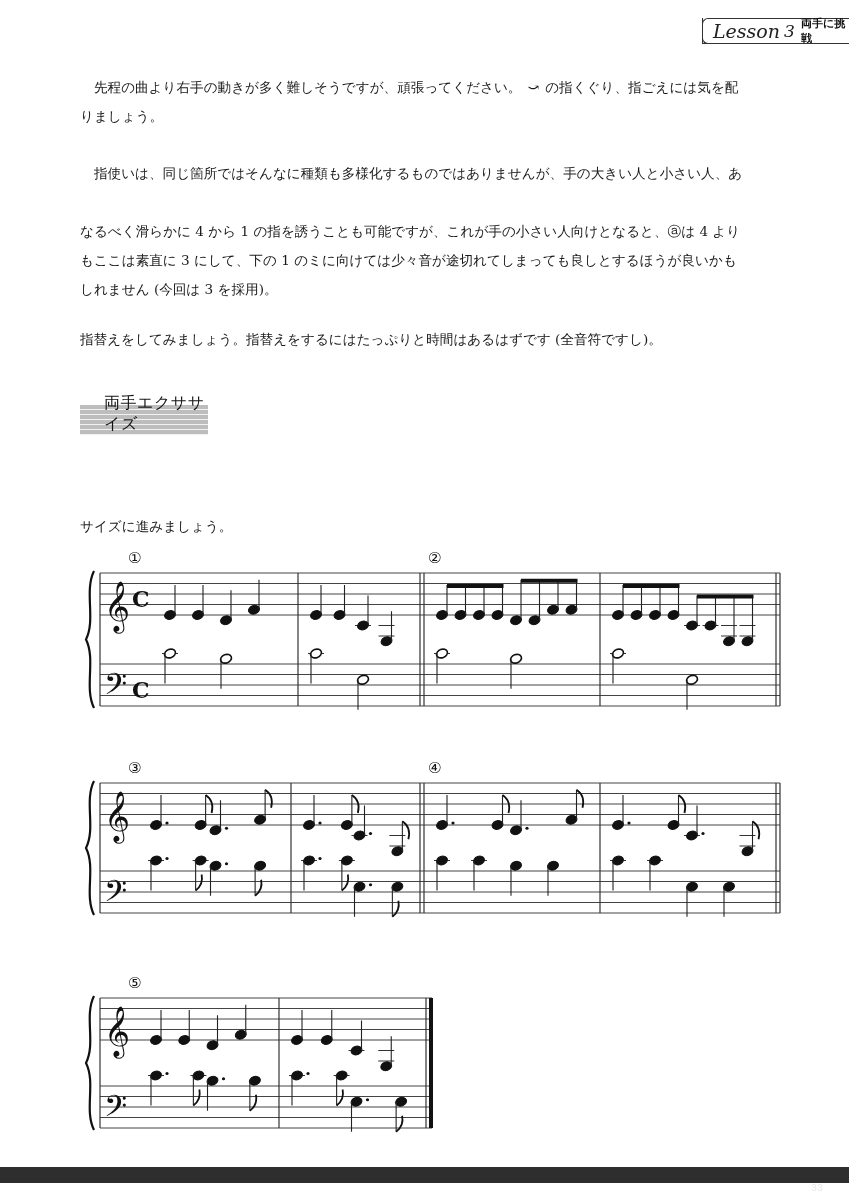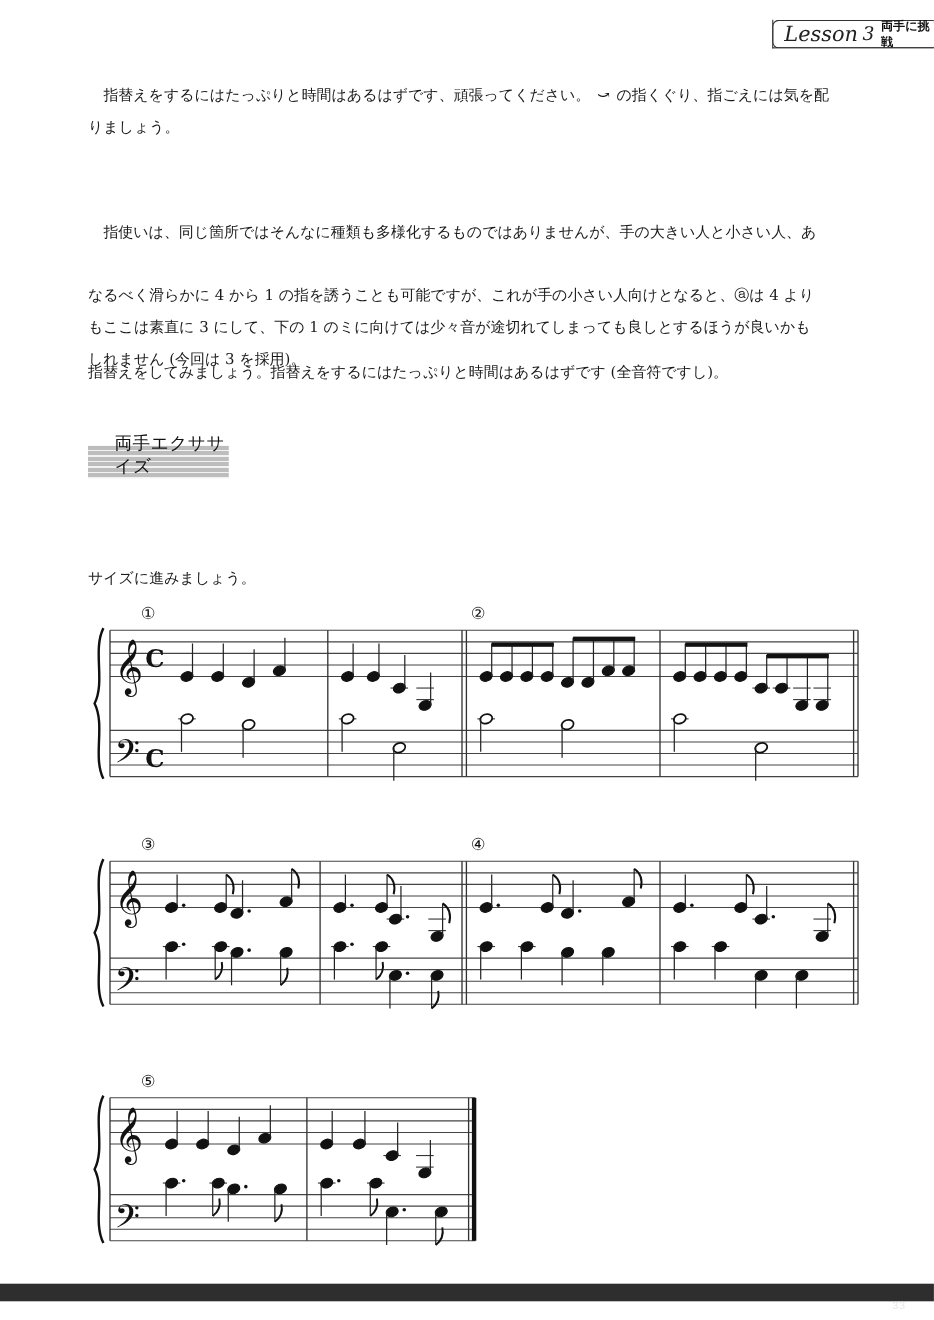--- a/index.html
+++ b/index.html
@@ -33,25 +33,25 @@
 <body>
 
 <div class="header-tab">
   <span class="lesson-word">Lesson</span>
   <span class="lesson-num">3</span>
   <span class="lesson-title">両手に挑戦</span>
 </div>
 <div class="header-line"></div>
 
 <p class="para" style="top:73px;">
-  <span class="indent"></span><span>指替えをするにはたっぷりと時間はあるはずです、頑張ってください。</span><span class="arrow-glyph">⤻</span><span>の指くぐり、指ごえには気を配</span><br>
+  <span class="indent"></span><span>先程の曲より右手の動きが多く難しそうですが、頑張ってください。</span><span class="arrow-glyph">⤻</span><span>の指くぐり、指ごえには気を配</span><br>
   <span>りましょう。</span>
 </p>
 
-<p class="para" style="top:159px;margin-top:38px;">
+<p class="para" style="top:159px;">
   <span class="indent"></span><span>指使いは、同じ箇所ではそんなに種類も多様化するものではありませんが、手の大きい人と小さい人、あ</span><br>
   <br>
   <span>なるべく滑らかに 4 から 1 の指を誘うことも可能ですが、これが手の小さい人向けとなると、ⓐは 4 より</span><br>
   <span>もここは素直に 3 にして、下の 1 のミに向けては少々音が途切れてしまっても良しとするほうが良いかも</span><br>
   <span>しれません (今回は 3 を採用)。</span>
 </p>
 
 <p class="para" style="top:296px;">
   <span class="indent"></span><br>
   <span>指替えをしてみましょう。指替えをするにはたっぷりと時間はあるはずです (全音符ですし)。</span>

